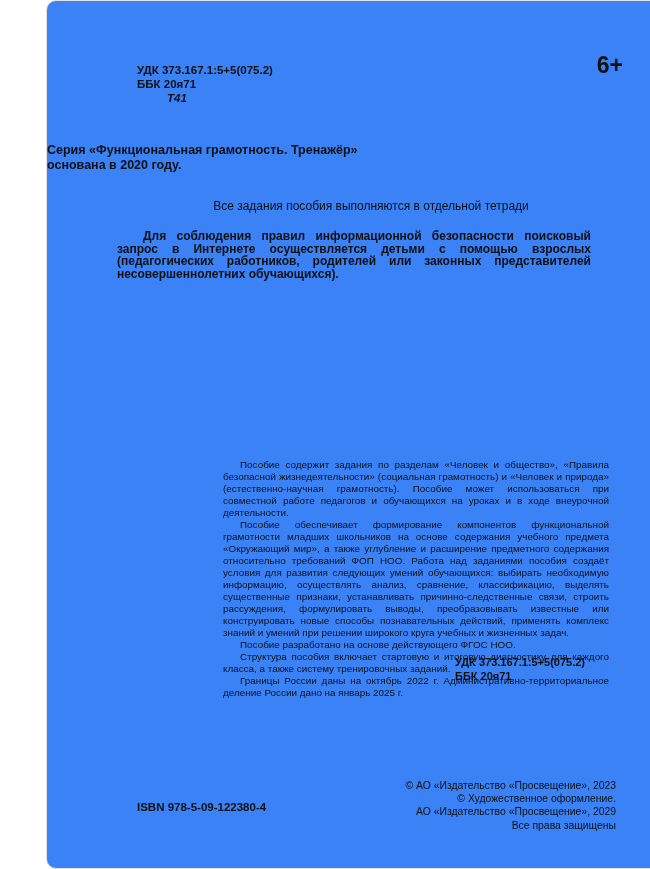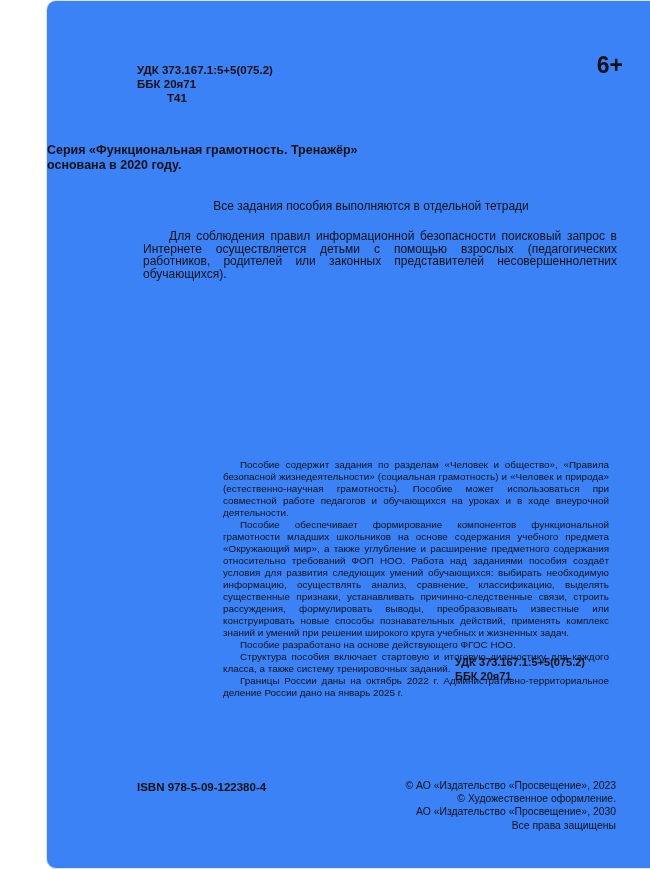--- a/index.html
+++ b/index.html
@@ -23,21 +23,21 @@
   
   .codes {
     position: absolute;
     left: 90px;
     top: 62px;
     font-weight: bold;
     font-size: 11.5px;
     line-height: 14px;
     white-space: nowrap;
   }
-  .codes .t41 { padding-left: 30px; }
+  .codes .t41 { padding-left: 30px; font-style: italic; }
 
   
   .age-rating {
     position: absolute;
     right: 72px;
     top: 52px;
     font-weight: bold;
     font-size: 23px;
     line-height: 24px;
   }
@@ -60,26 +60,27 @@
     left: 0;
     right: 0;
     text-align: center;
     font-size: 12px;
   }
 
   
   .safety {
     position: absolute;
     top: 229px;
-    left: 96px;
+    left: 70px;
     width: 474px;
     font-size: 12px;
     line-height: 12.6px;
     text-align: justify;
     text-indent: 26px;
+    font-weight: bold;
   }
 
   
   .annotation {
     position: absolute;
     top: 458px;
     left: 176px;
     width: 386px;
     font-size: 9.9px;
     line-height: 12px;
@@ -95,21 +96,21 @@
     font-weight: bold;
     font-size: 11px;
     line-height: 13.5px;
     white-space: nowrap;
   }
 
   
   .isbn {
     position: absolute;
     left: 90px;
-    top: 780px;
+    top: 800px;
     font-weight: bold;
     font-size: 11.5px;
   }
   .copyright {
     position: absolute;
     left: 356px;
     top: 778px;
     font-size: 10.4px;
     line-height: 13.2px;
     white-space: nowrap;
@@ -150,17 +151,17 @@
   <div class="annotation-codes">
     <div>УДК 373.167.1:5+5(075.2)</div>
     <div>ББК 20я71</div>
   </div>
 
   <div class="isbn">ISBN 978-5-09-122380-4</div>
 
   <div class="copyright">
     <div>© АО «Издательство «Просвещение», 2023</div>
     <div>© Художественное оформление.</div>
-    <div class="indent">АО «Издательство «Просвещение», 2030</div>
+    <div class="indent">АО «Издательство «Просвещение», 2029</div>
     <div class="indent">Все права защищены</div>
   </div>
 
 </div>
 
 </body></html>

